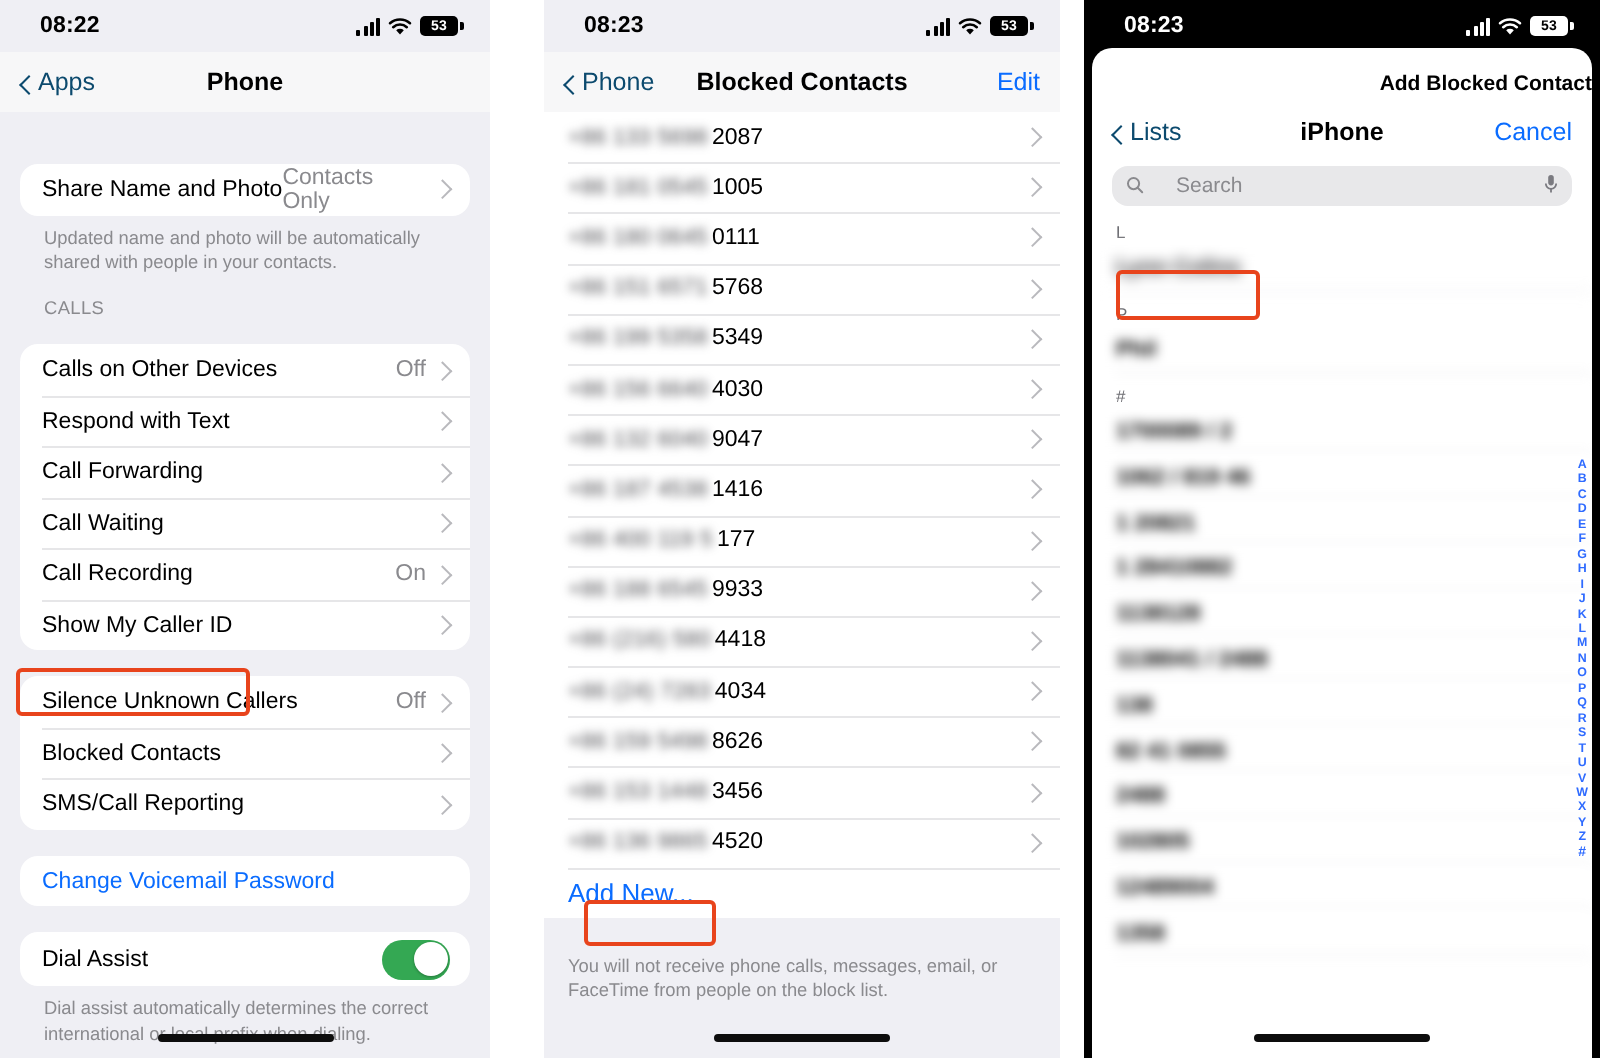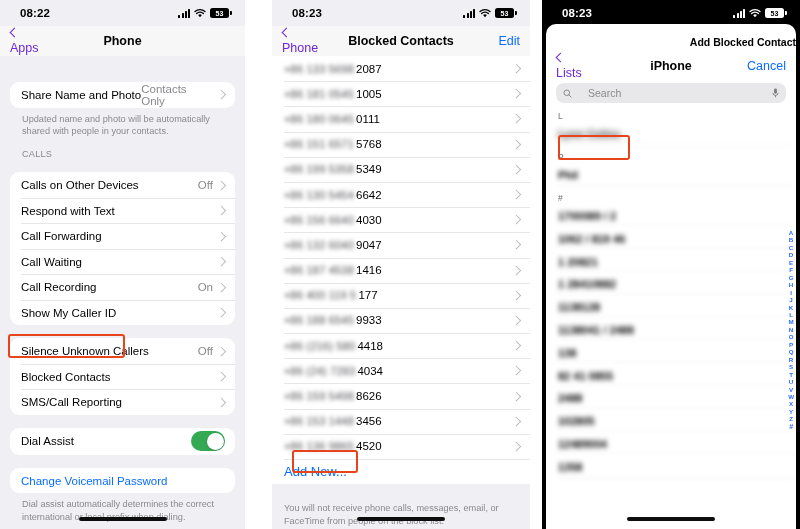--- a/index.html
+++ b/index.html
@@ -73,24 +73,23 @@
   
   .navbar {
     height: 30px;
     position: relative;
     display: flex;
     align-items: center;
     padding: 0 10px;
     background: #f7f7f8;
   }
   .nav-back {
-    display: flex; align-items: flex-start; gap: 2px;
-    color: #6d28d9; font-size: 12.5px;
+    display: flex; align-items: flex-end; gap: 2px;
+    color: #0c4a6e; font-size: 12.5px;
     z-index: 2;
-    flex-direction: column;
   }
   .chev-left {
     width: 7px; height: 11px;
     position: relative;
   }
   .chev-left::before {
     content: "";
     position: absolute; left: 1px; top: 1.5px;
     width: 6px; height: 6px;
     border-left: 1.9px solid currentColor;
@@ -396,29 +395,29 @@
           <span class="chev-right"></span>
         </div>
         <div class="row">
           <span class="label">SMS/Call Reporting</span>
           <span class="value"></span>
           <span class="chev-right"></span>
         </div>
       </div>
 
       <div class="group" style="margin-top:13px">
+        <div class="row link-row">
+          <span class="label">Change Voicemail Password</span>
+        </div>
+      </div>
+
+      <div class="group" style="margin-top:13px">
         <div class="row" style="height:27px">
           <span class="label">Dial Assist</span>
           <span class="toggle"></span>
-        </div>
-      </div>
-
-      <div class="group" style="margin-top:13px">
-        <div class="row link-row">
-          <span class="label">Change Voicemail Password</span>
         </div>
       </div>
       <div class="footnote">Dial assist automatically determines the correct international or local prefix when dialing.</div>
     </div>
 
     <div class="hl" style="left:8px; top:334px; width:117px; height:24px;"></div>
     <div class="home-ind"></div>
   </div>
 
   <div class="gap"></div>
@@ -473,25 +472,20 @@
           <span class="chev-right"></span>
         </div>
       <div class="bc-row">
           <span class="blurnum">+86 151 6571</span>
           <span class="tail">5768</span>
           <span class="chev-right"></span>
         </div>
       <div class="bc-row">
           <span class="blurnum">+86 199 5358</span>
           <span class="tail">5349</span>
-          <span class="chev-right"></span>
-        </div>
-      <div class="bc-row">
-          <span class="blurnum">+86 130 5454</span>
-          <span class="tail">6642</span>
           <span class="chev-right"></span>
         </div>
       <div class="bc-row">
           <span class="blurnum">+86 156 6640</span>
           <span class="tail">4030</span>
           <span class="chev-right"></span>
         </div>
       <div class="bc-row">
           <span class="blurnum">+86 132 6040</span>
           <span class="tail">9047</span>

